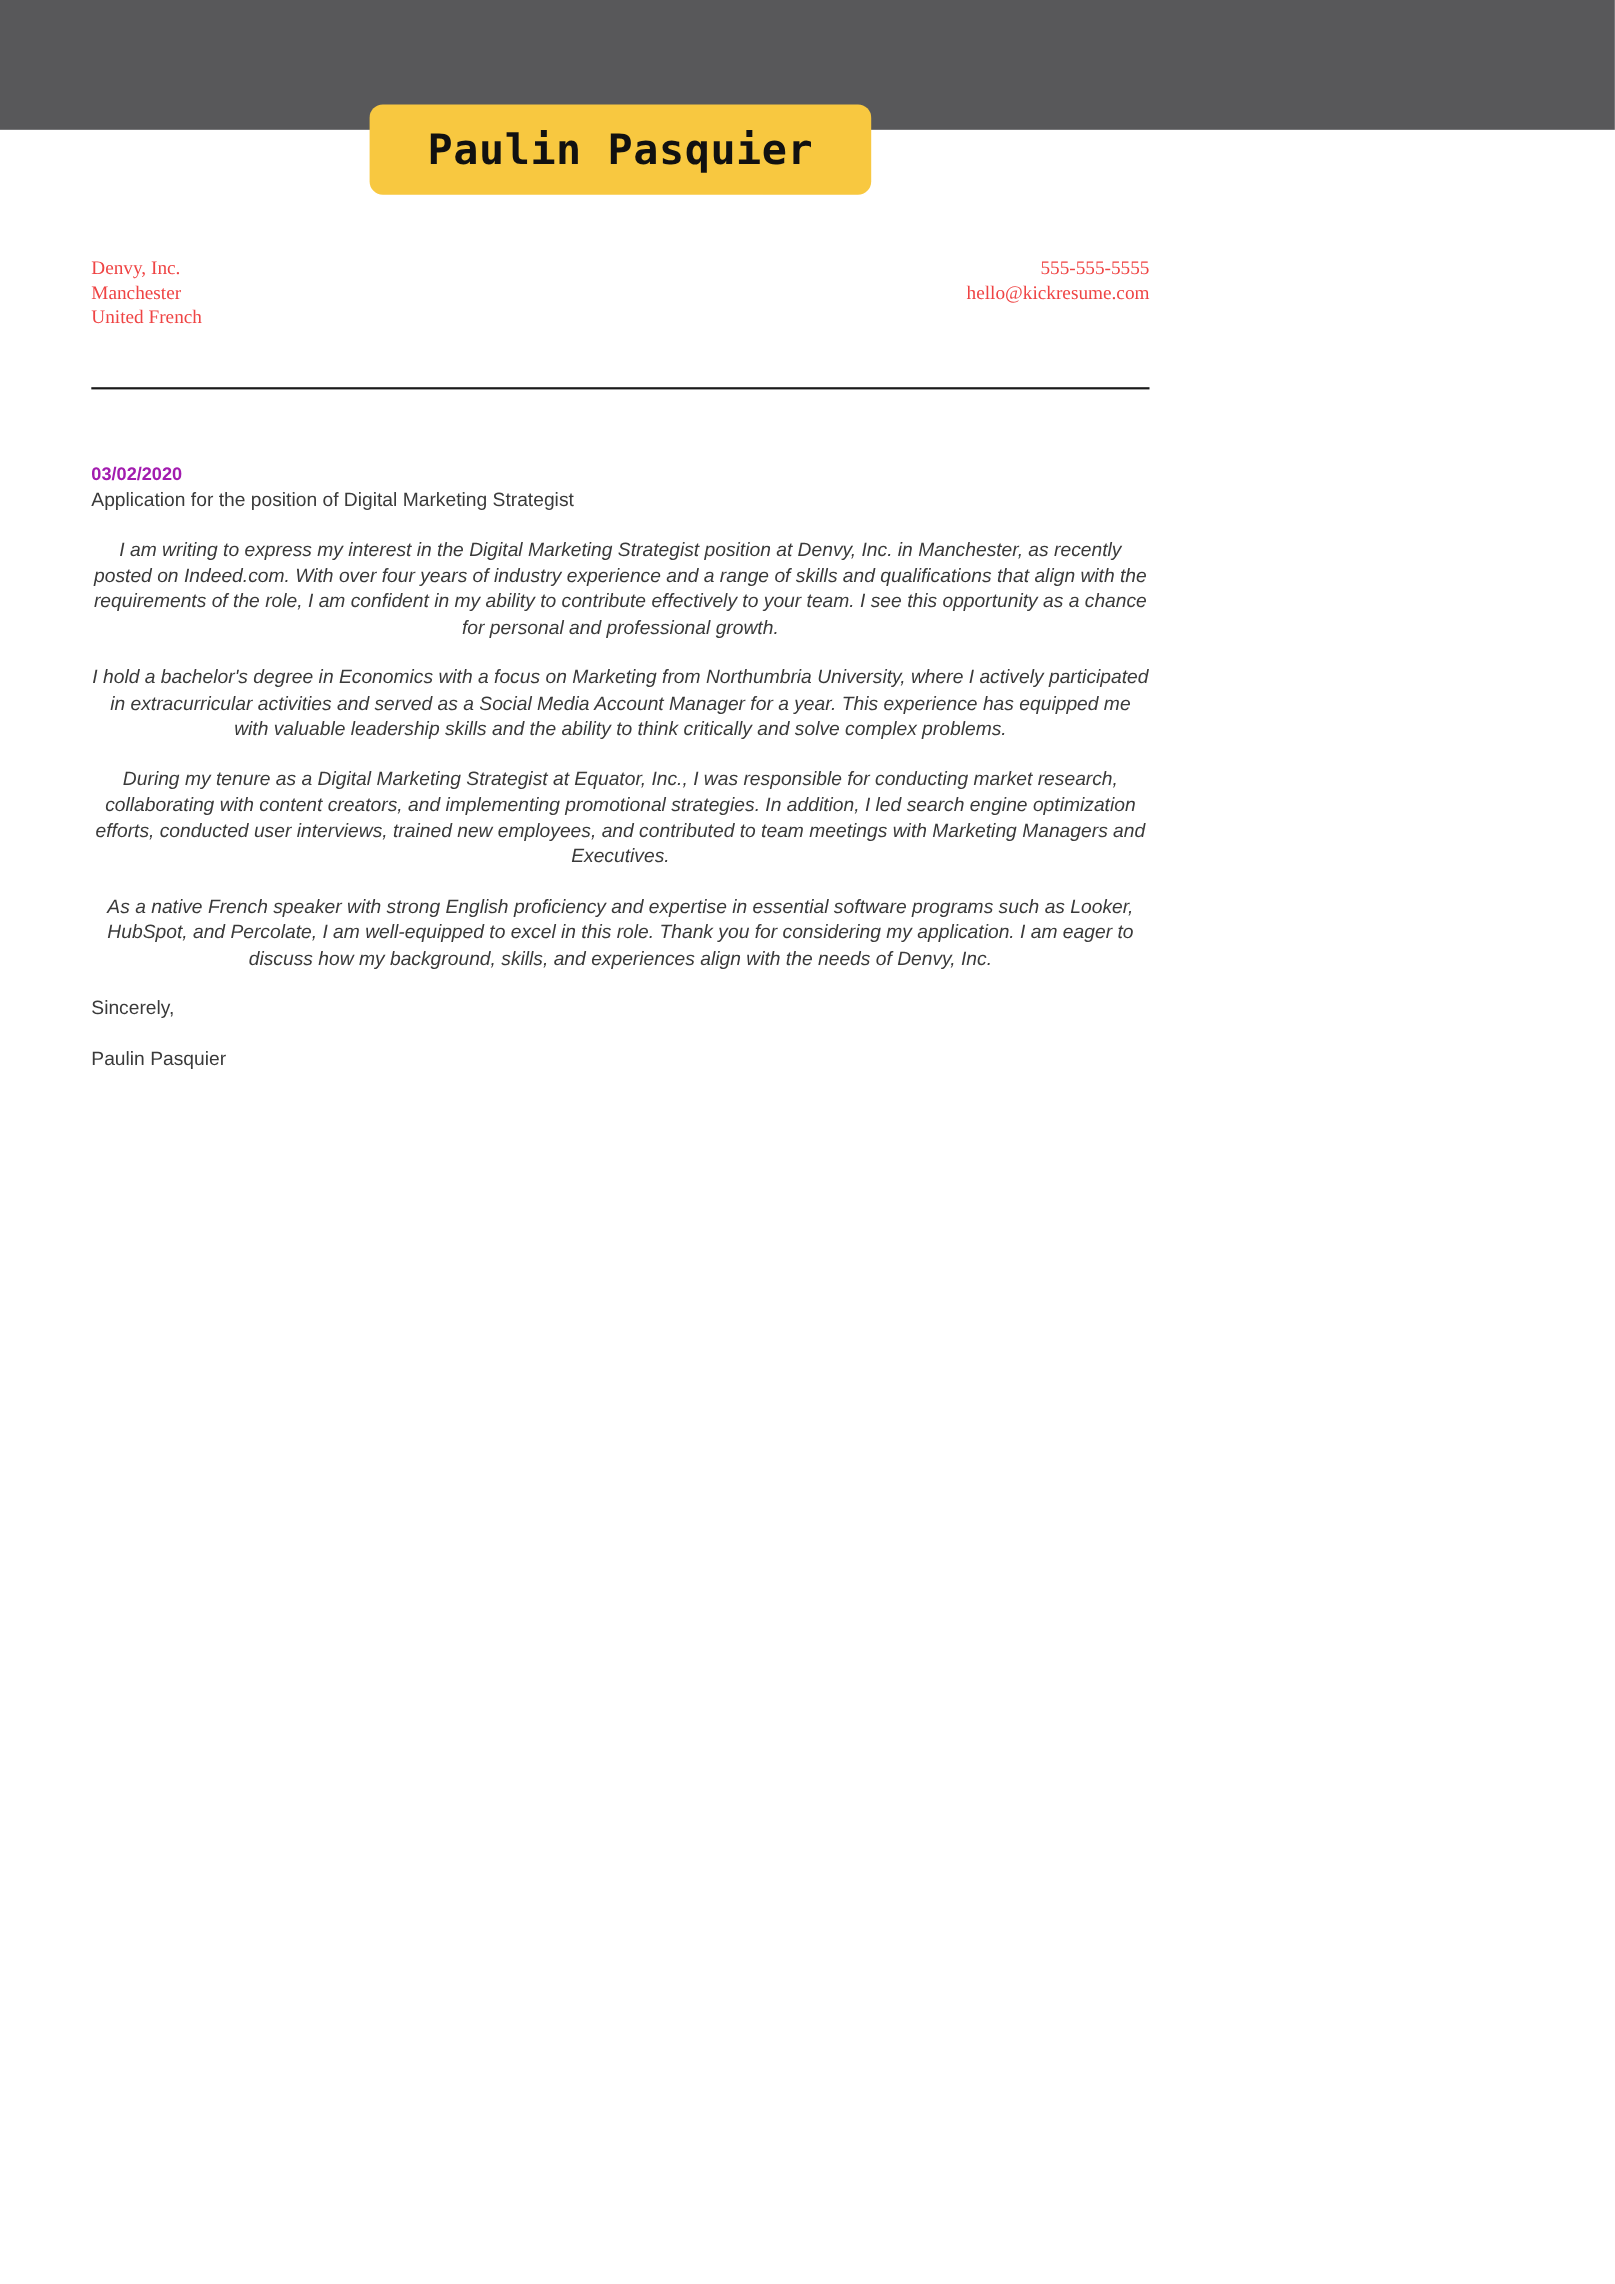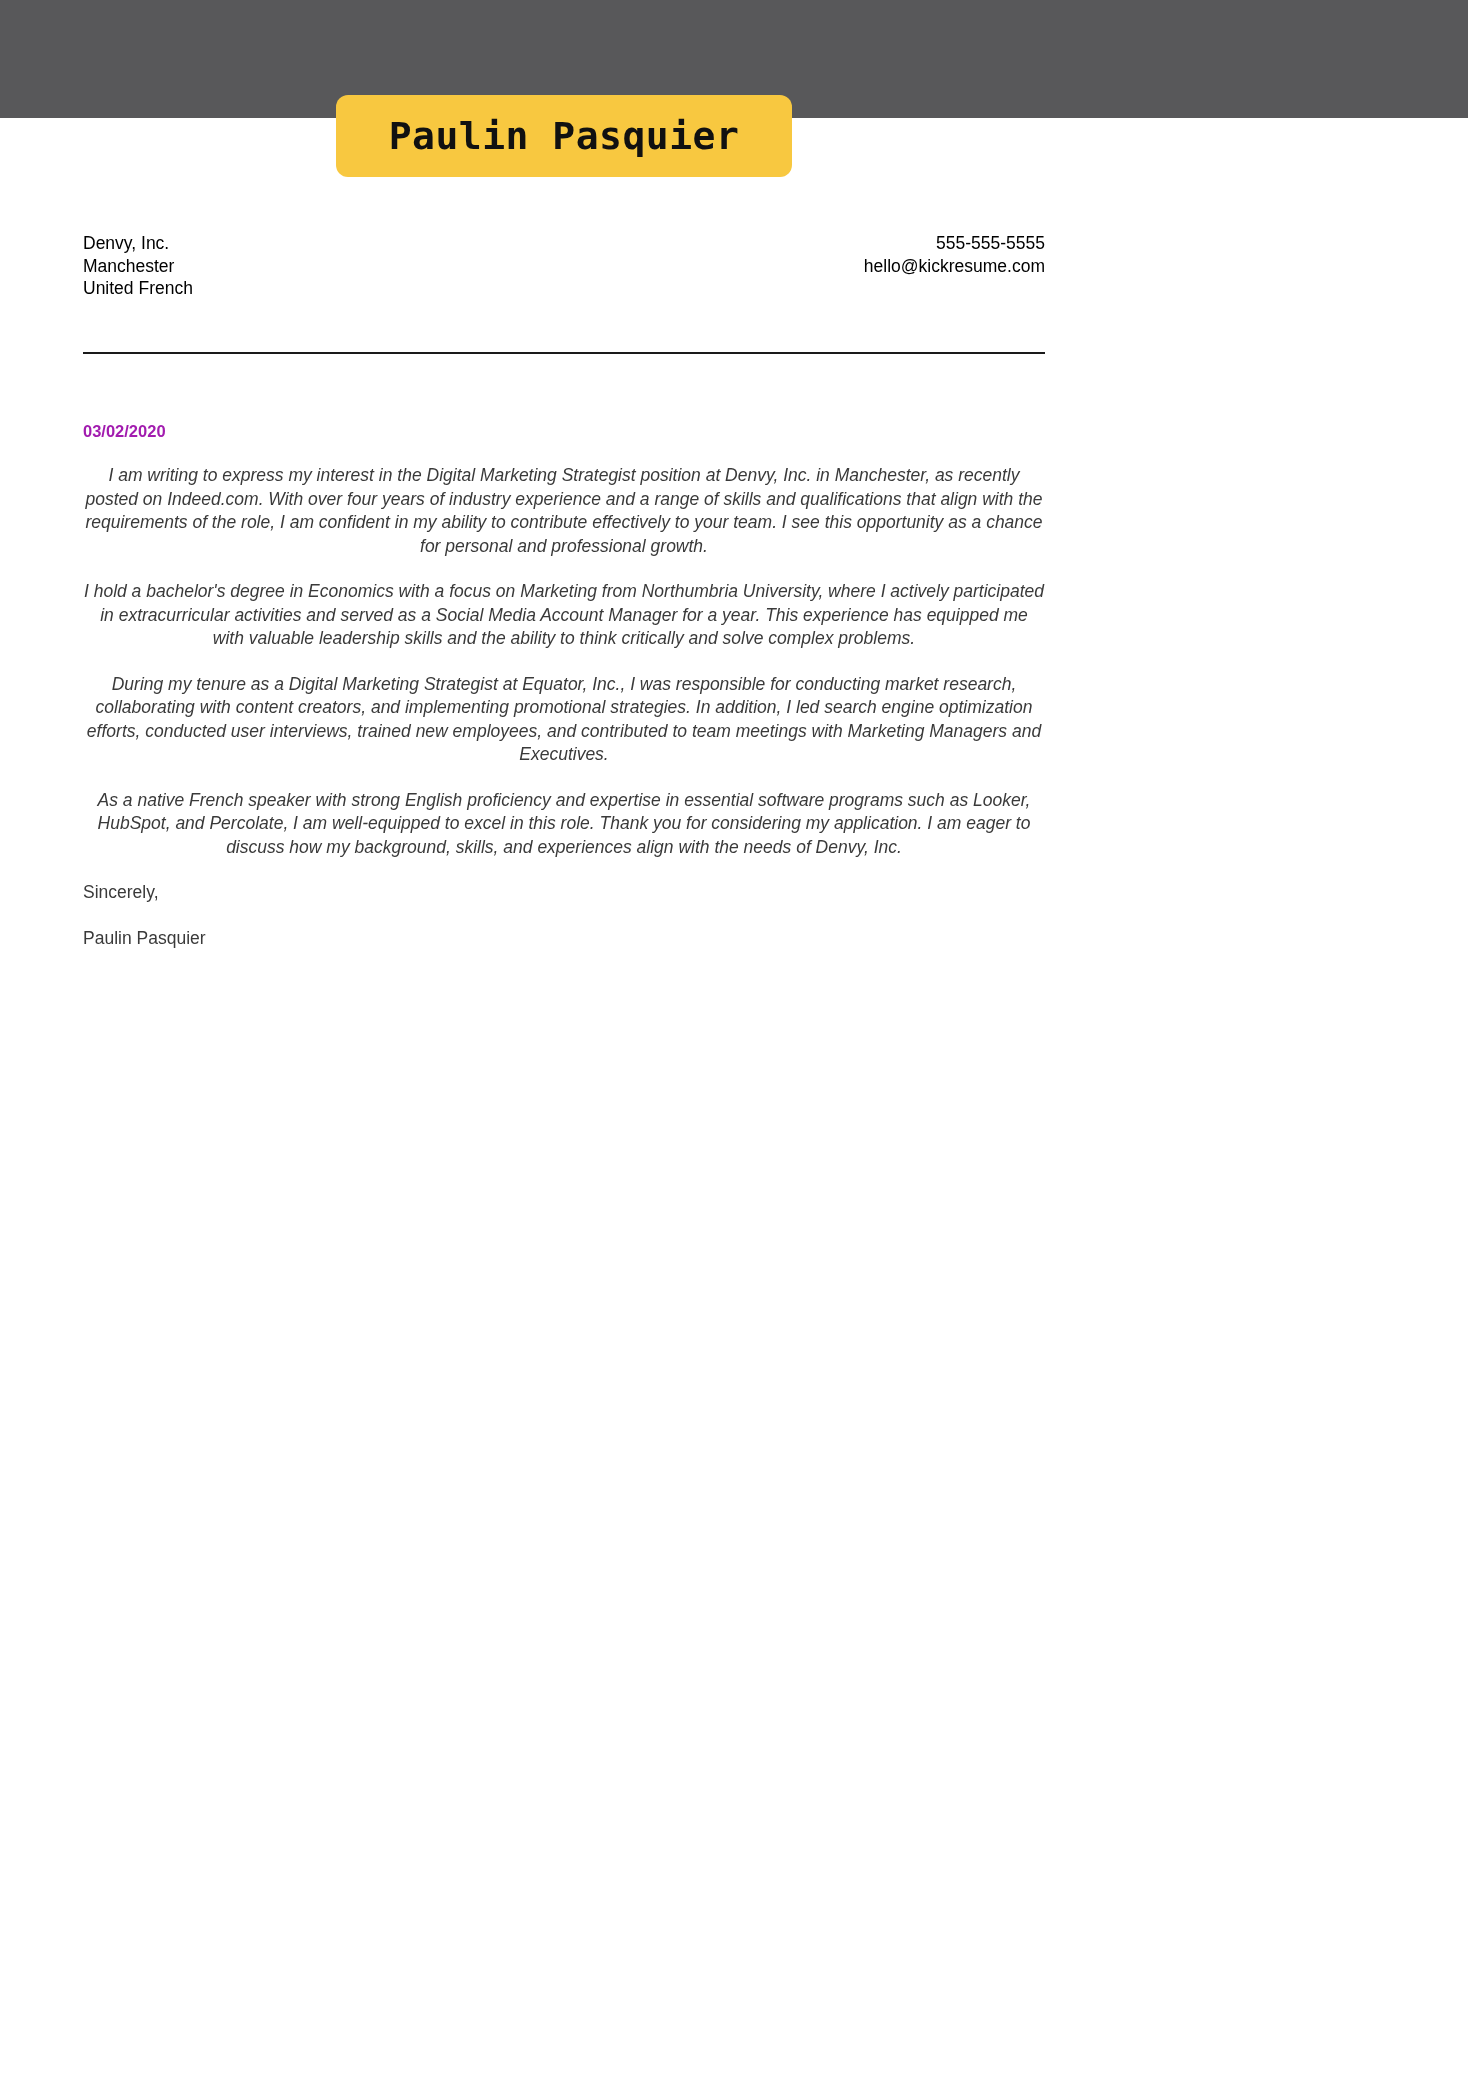--- a/index.html
+++ b/index.html
@@ -54,22 +54,22 @@
     top: 232px;
     left: 83px;
     width: 962px;
     display: flex;
     justify-content: space-between;
     align-items: flex-start;
   }
   .contact-col {
     font-size: 17.5px;
     line-height: 22.5px;
-    color: #000000;
-    font-family: Liberation Sans, sans-serif;
+    color: #ef4444;
+    font-family: Liberation Serif, serif;
   }
   .contact-col.right {
     text-align: right;
   }
   .contact-line {
     display: block;
     white-space: nowrap;
   }
 
   
@@ -140,20 +140,21 @@
     <span class="contact-line">hello@kickresume.com</span>
   </div>
 </div>
 
 <div class="divider"></div>
 
 <div class="letter-body">
 
   <p class="date-line">03/02/2020</p>
 
+  <p class="subject-line">Application for the position of Digital Marketing Strategist</p>
 
 
   <p class="body-para">I am writing to express my interest in the Digital Marketing Strategist position at Denvy, Inc. in Manchester, as recently posted on Indeed.com. With over four years of industry experience and a range of skills and qualifications that align with the requirements of the role, I am confident in my ability to contribute effectively to your team. I see this opportunity as a chance for personal and professional growth.</p>
 
   <p class="body-para">I hold a bachelor's degree in Economics with a focus on Marketing from Northumbria University, where I actively participated in extracurricular activities and served as a Social Media Account Manager for a year. This experience has equipped me with valuable leadership skills and the ability to think critically and solve complex problems.</p>
 
   <p class="body-para">During my tenure as a Digital Marketing Strategist at Equator, Inc., I was responsible for conducting market research, collaborating with content creators, and implementing promotional strategies. In addition, I led search engine optimization efforts, conducted user interviews, trained new employees, and contributed to team meetings with Marketing Managers and Executives.</p>
 
   <p class="body-para">As a native French speaker with strong English proficiency and expertise in essential software programs such as Looker, HubSpot, and Percolate, I am well-equipped to excel in this role. Thank you for considering my application. I am eager to discuss how my background, skills, and experiences align with the needs of Denvy, Inc.</p>
 

